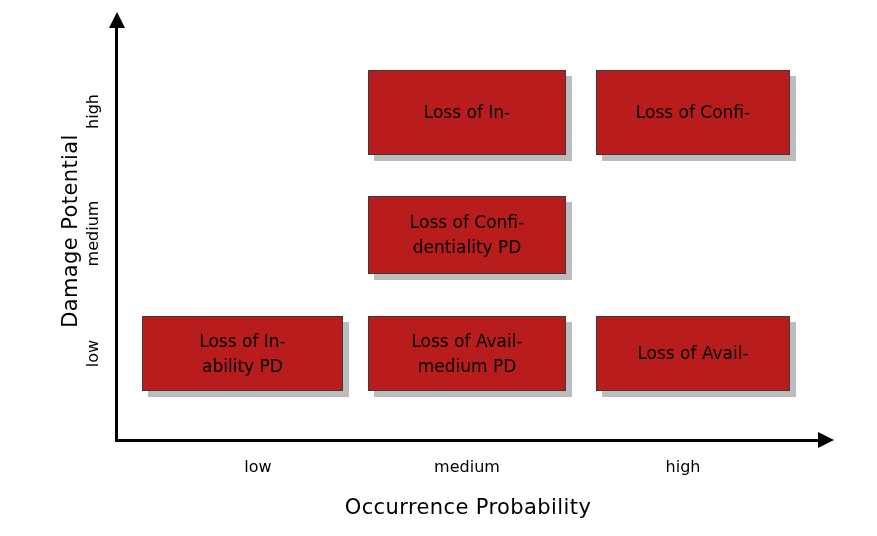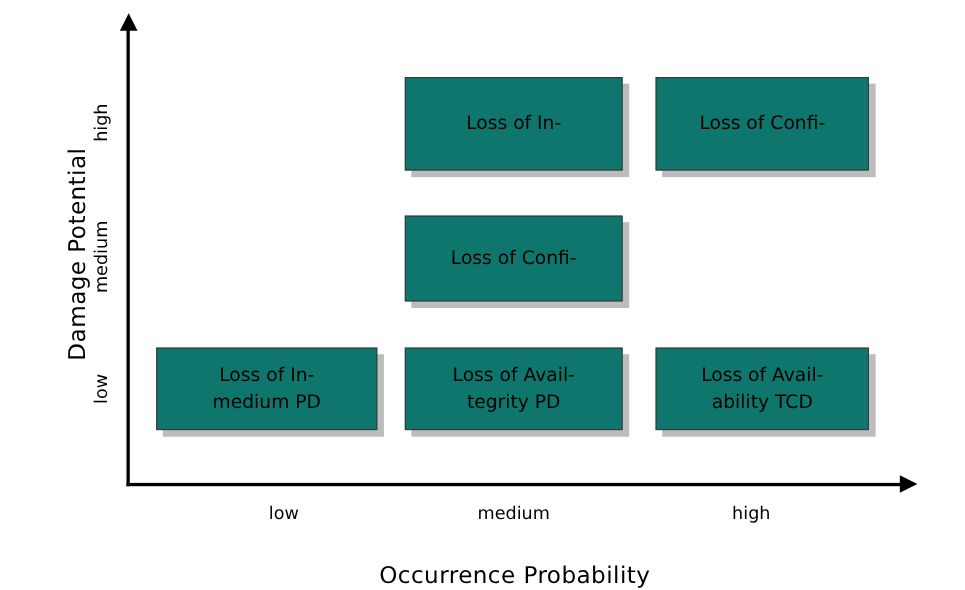--- a/index.html
+++ b/index.html
@@ -69,21 +69,21 @@
     width: 250px;
     text-align: center;
     font-size: 21px;
     letter-spacing: 0.4px;
     transform: rotate(-90deg);
     white-space: nowrap;
   }
   #x-axis-title {
     position: absolute;
     left: 318px;
-    top: 511px;
+    top: 495px;
     width: 300px;
     text-align: center;
     font-size: 21px;
     letter-spacing: 0.4px;
     white-space: nowrap;
   }
 
   
   .tick-y {
     position: absolute;
@@ -106,21 +106,21 @@
     top: 457px;
   }
   #tick-x-low    { left: 188px; }
   #tick-x-medium { left: 397px; }
   #tick-x-high   { left: 613px; }
 
   
   .risk-box {
     position: absolute;
     box-sizing: border-box;
-    background: #0f766e;
+    background: #b91c1c;
     border: 1.5px solid #3a3a3a;
     box-shadow: 6px 6px 0 0 #bcbcbc;
     display: flex;
     flex-direction: column;
     align-items: center;
     justify-content: center;
     font-size: 17px;
     line-height: 1.45;
     text-align: center;
   }
@@ -159,28 +159,28 @@
 
   <div class="risk-box" id="box-integrity-tcd">
     <span class="line">Loss of In-</span>
   </div>
   <div class="risk-box" id="box-confidentiality-tcd">
     <span class="line">Loss of Confi-</span>
   </div>
 
   <div class="risk-box" id="box-confidentiality-pd">
     <span class="line">Loss of Confi-</span>
+    <span class="line">dentiality PD</span>
   </div>
 
   <div class="risk-box" id="box-integrity-pd">
     <span class="line">Loss of In-</span>
-    <span class="line">medium PD</span>
+    <span class="line">ability PD</span>
   </div>
   <div class="risk-box" id="box-availability-pd">
     <span class="line">Loss of Avail-</span>
-    <span class="line">tegrity PD</span>
+    <span class="line">medium PD</span>
   </div>
   <div class="risk-box" id="box-availability-tcd">
     <span class="line">Loss of Avail-</span>
-    <span class="line">ability TCD</span>
   </div>
 
 </div>
 
 </body></html>

